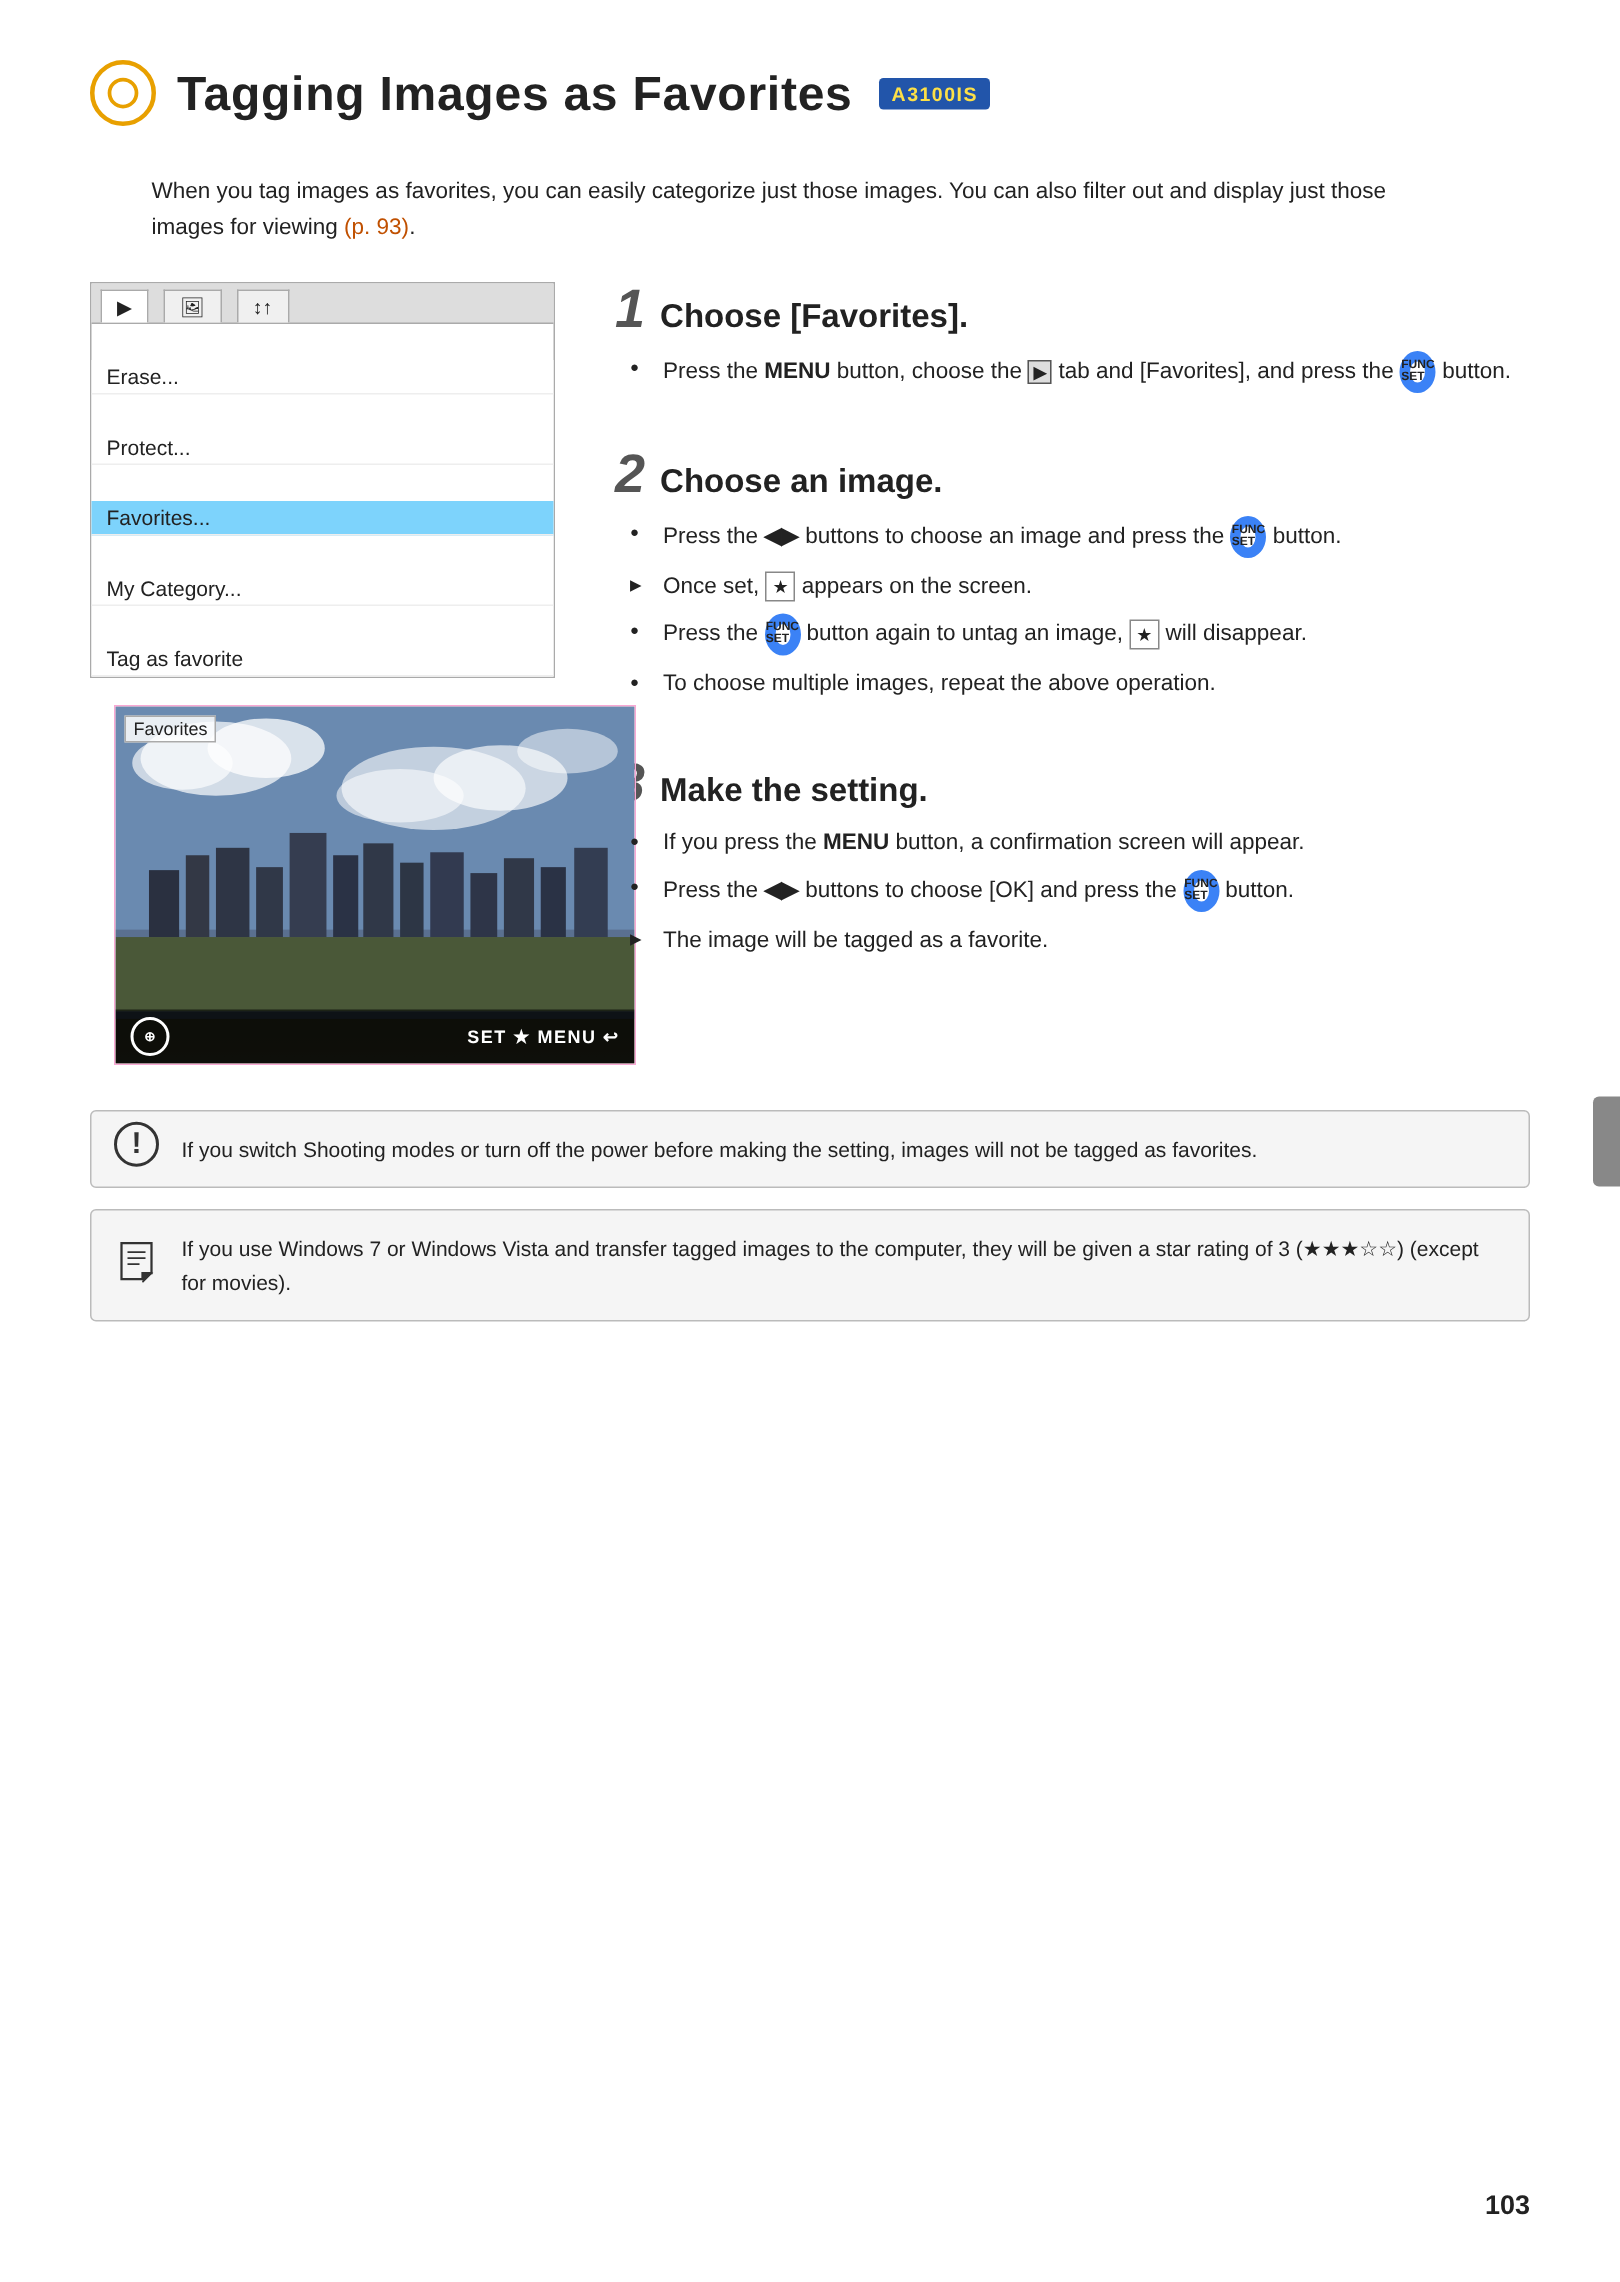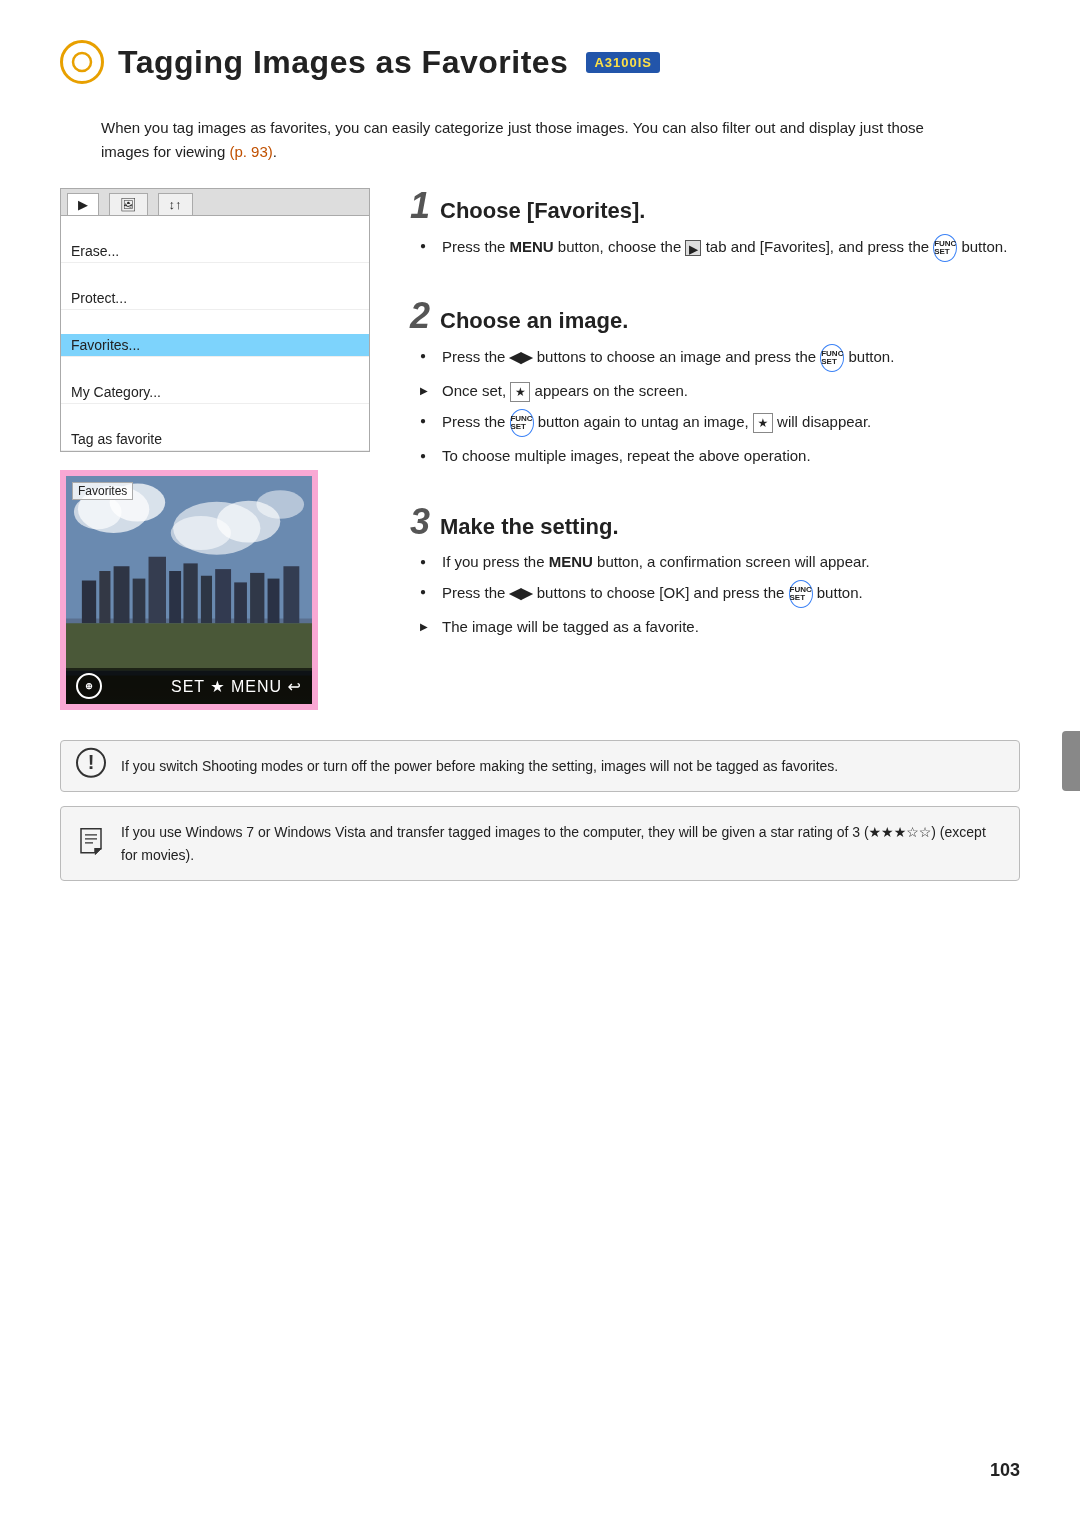--- a/index.html
+++ b/index.html
@@ -99,25 +99,26 @@
     .menu-item {
       padding: 3px 10px;
       border-bottom: 1px solid #eee;
       font-size: 14px;
       margin-top: 24px;
     }
     .menu-item.selected { background: #7dd3fc; }
 
     
     .camera-screenshot {
-      border: 6px solid #f9a8d4;
-      width: 258px;
+      border: 1px solid #f9a8d4;
+      width: 348px;
       position: relative;
       overflow: hidden;
       height: 240px;
+      margin-left: 16px;
     }
     .camera-label {
       position: absolute;
       top: 6px; left: 6px;
       background: rgba(255,255,255,0.85);
       font-size: 12px;
       padding: 1px 5px;
       border: 1px solid #aaa;
     }
     .camera-image-bg {
@@ -167,24 +168,24 @@
       font-size: 10px;
       color: #222;
       margin-top: 4px;
     }
     .step-bullets li.arrow-bullet::before {
       content: '▶';
       font-size: 10px;
     }
     .func-btn {
       display: inline-flex;
-      align-items: center;
+      align-items: flex-end;
       justify-content: center;
       width: 24px; height: 28px;
-      border: 1px solid #3b82f6;
+      border: 7px solid #3b82f6;
       border-radius: 50%;
       font-size: 9px;
       font-weight: bold;
       vertical-align: middle;
       position: relative;
       line-height: 1;
     }
     .func-btn .inner {
       font-size: 8px;
       line-height: 1;
@@ -327,21 +328,21 @@
           <rect x="0" y="205" width="310" height="35" fill="rgba(0,0,0,0.6)"></rect>
         </svg>
         <div class="camera-label">Favorites</div>
 
         <div style="position:absolute;bottom:0;left:0;right:0;background:rgba(0,0,0,0.6);color:#fff;font-size:12px;font-weight:bold;padding:5px 10px;display:flex;align-items:center;justify-content:space-between;">
           <div style="display:flex;align-items:center;gap:4px;">
             <div style="width:26px;height:26px;border:2px solid #fff;border-radius:50%;display:flex;align-items:center;justify-content:center;font-size:9px;font-weight:bold;">
               <span>⊕</span>
             </div>
           </div>
-          <div style="font-size:16px;font-weight:normal;letter-spacing:1px;">
+          <div style="font-size:12px;font-weight:bold;letter-spacing:1px;">
             SET ★ MENU ↩
           </div>
         </div>
       </div>
     </div>
 
   </div>
 
   <div class="right-col">
 

